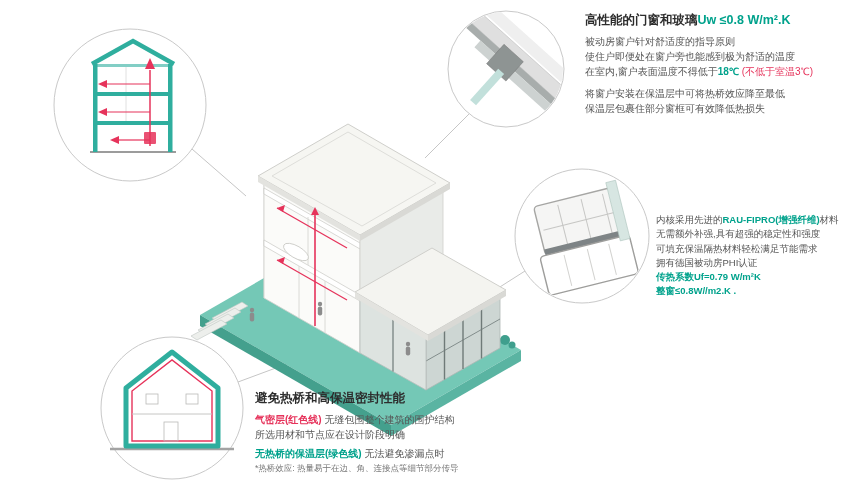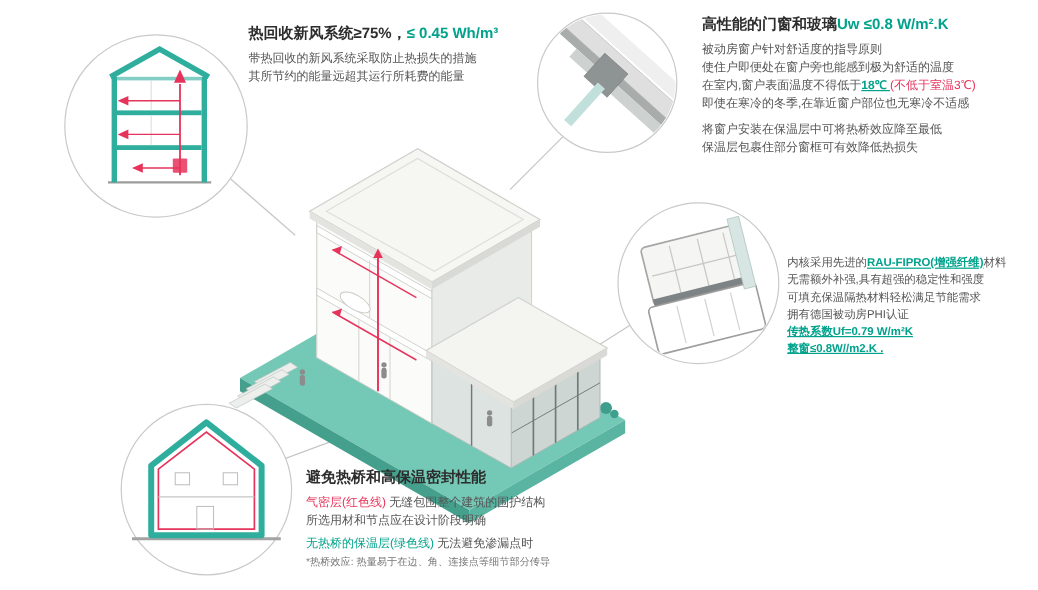--- a/index.html
+++ b/index.html
@@ -4,24 +4,24 @@
 <style>
   html,body{margin:0;padding:0;background:#ffffff;}
   .canvas{position:relative;width:865px;height:492px;background:#ffffff;overflow:hidden;
           font-family:"Liberation Sans", sans-serif;}
   .art{position:absolute;left:0;top:0;}
   .tb{position:absolute;color:#4c4c4c;}
   .title{font-size:12.5px;font-weight:bold;color:#2d2d2d;}
   .body{font-size:10px;line-height:1.5;margin-top:5px;color:#555;}
   .profile .body{font-size:9.5px;margin-top:0;}
   .accent{color:#00A28C;}
-  .accent.b{font-weight:bold;text-decoration:underline;}
+  .accent.b{font-weight:bold;}
   .red{color:#E6335B;margin-top:35px;}
   .green{color:#00A28C;text-align:center;}
-  .b{font-weight:normal;}
+  .b{font-weight:bold;}
   .gap{height:7px;}
   .gap-s{height:4px;}
   .small{font-size:8.5px;color:#777;margin-top:1px;}
 </style>
 </head>
 <body>
 
 <div class="canvas">
 
   <svg class="art" width="865" height="492" viewBox="0 0 865 492">
@@ -187,35 +187,27 @@
       <path d="M132,441 L132,391 L172,360 L212,391 L212,441 Z" fill="none" stroke="#E6335B" stroke-width="1.4"></path>
       <line x1="132" y1="414" x2="212" y2="414" stroke="#C6C6C4" stroke-width="1"></line>
       <g fill="none" stroke="#B9B9B7" stroke-width="0.8">
         <rect x="146" y="394" width="12" height="10"></rect>
         <rect x="186" y="394" width="12" height="10"></rect>
         <rect x="164" y="422" width="14" height="19"></rect>
       </g>
     </g>
   </svg>
 
-  <div class="tb" style="left:207px;top:20px;width:252px">
-    <div class="title"><span>热回收新风系统≥75%，</span><span class="accent">≤ 0.45 Wh/m³</span></div>
-    <div class="body">
-      <div>带热回收的新风系统采取防止热损失的措施</div>
-      <div>其所节约的能量远超其运行所耗费的能量</div>
-    </div>
-  </div>
 
   <div class="tb" style="left:585px;top:12px;width:278px">
     <div class="title"><span>高性能的门窗和玻璃</span><span class="accent">Uw ≤0.8 W/m².K</span></div>
     <div class="body">
       <div>被动房窗户针对舒适度的指导原则</div>
       <div>使住户即便处在窗户旁也能感到极为舒适的温度</div>
       <div><span>在室内,窗户表面温度不得低于</span><span class="accent b">18℃ </span><span class="red">(不低于室温3℃)</span></div>
-      <div>即使在寒冷的冬季,在靠近窗户部位也无寒冷不适感</div>
       <div class="gap"></div>
       <div>将窗户安装在保温层中可将热桥效应降至最低</div>
       <div>保温层包裹住部分窗框可有效降低热损失</div>
     </div>
   </div>
 
   <div class="tb profile" style="left:656px;top:213px;width:208px">
     <div class="body">
       <div><span>内核采用先进的</span><span class="accent b">RAU-FIPRO(增强纤维)</span><span>材料</span></div>
       <div>无需额外补强,具有超强的稳定性和强度</div>

